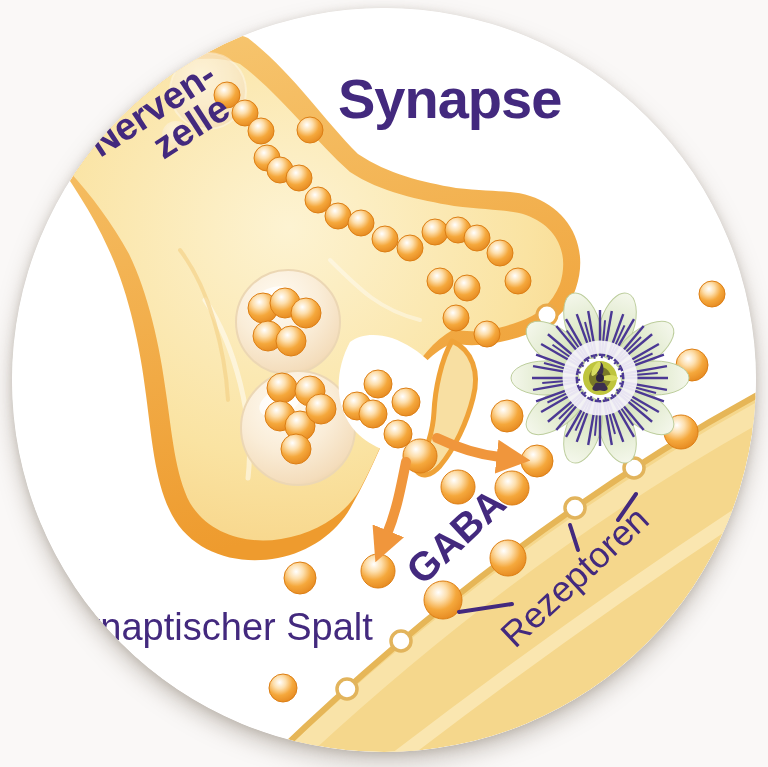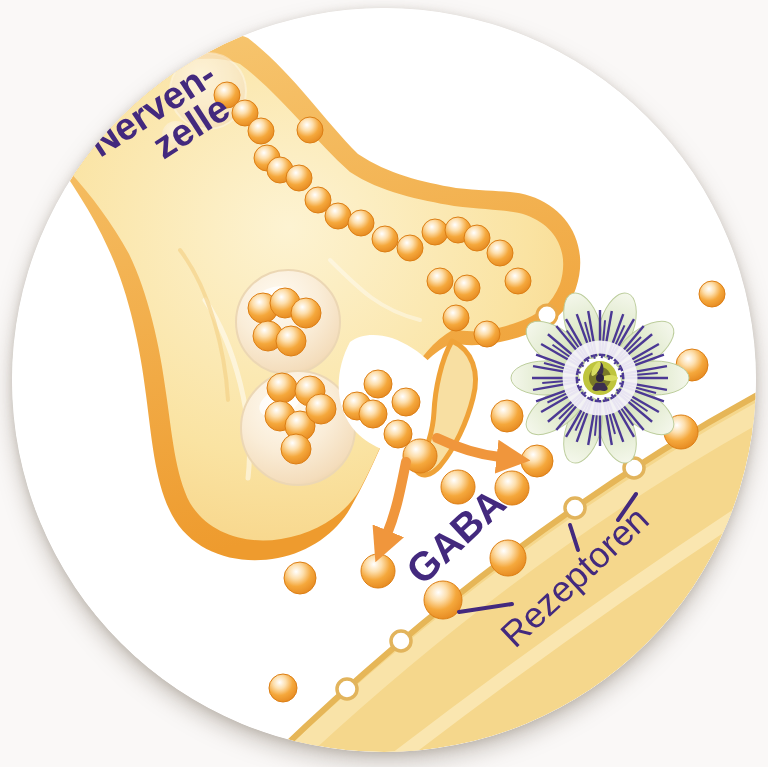--- a/index.html
+++ b/index.html
@@ -279,20 +279,22 @@
         </g>
 
         <g stroke="#43297E" stroke-width="4" stroke-linecap="round">
           <line x1="459" y1="612" x2="512" y2="604"></line>
           <line x1="578" y1="550" x2="570" y2="525"></line>
           <line x1="618" y1="520" x2="636" y2="494"></line>
         </g>
       </g>
     </svg>
 
+    <div class="label title">Synapse</div>
     <div class="label nervenzelle">
       <div class="l1">Nerven-</div>
       <div class="l2">zelle</div>
     </div>
     <div class="label gaba">GABA</div>
+    <div class="label spalt">Synaptischer Spalt</div>
     <div class="label rezeptoren">Rezeptoren</div>
   </div>
 </div>
 
 </body></html>

